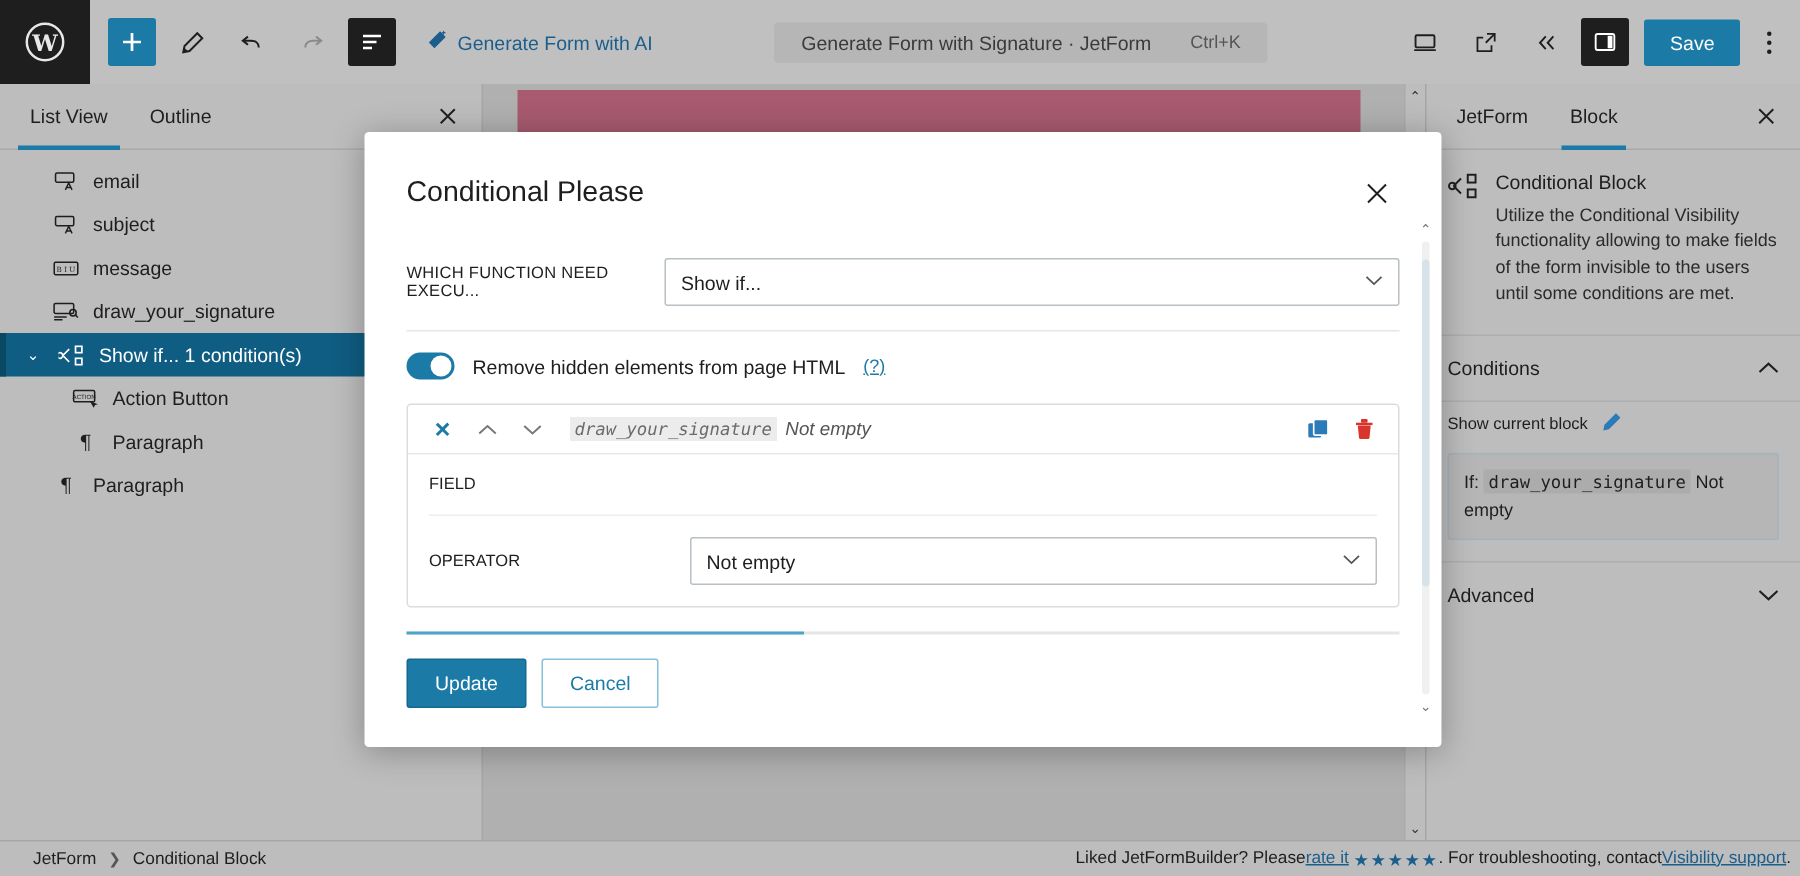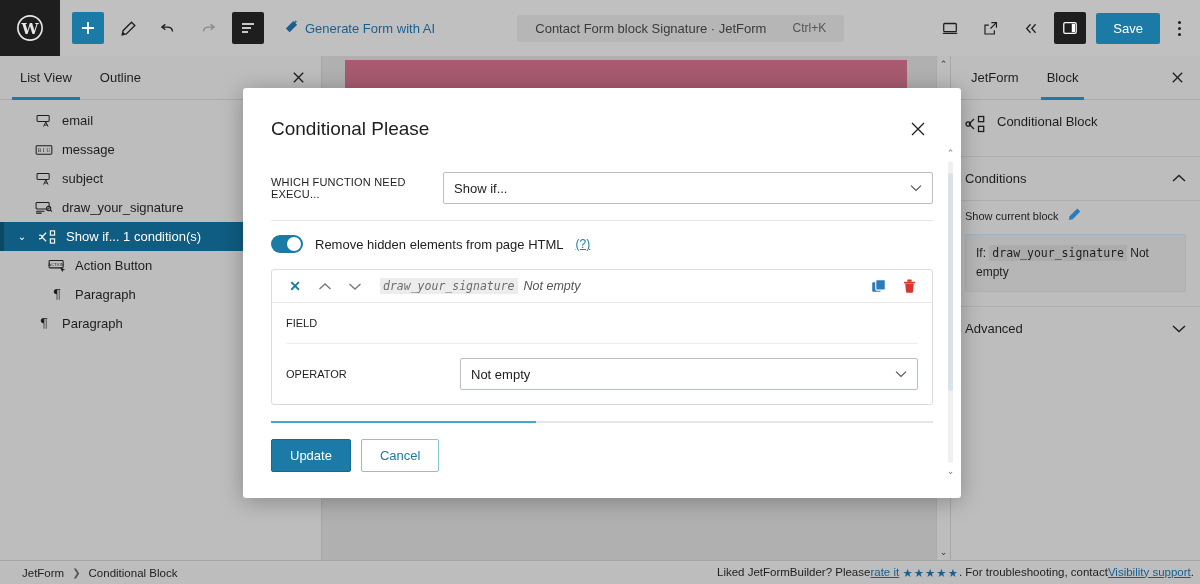--- a/index.html
+++ b/index.html
@@ -301,21 +301,21 @@
       <span>
         <svg width="15" height="15" viewBox="0 0 16 16">
             <path d="M10 2l4 4-8 8-4-4z" fill="#1b5e8c"></path>
             <path d="M12.5 1.2l.5 1.3 1.3.5-1.3.5-.5 1.3-.5-1.3-1.3-.5 1.3-.5z" fill="#1b5e8c"></path>
           </svg>
       </span>
       <span>Generate Form with AI</span>
     </div>
 
     <div class="title-pill">
-      <span>Contact Form block Signature · JetForm</span>
+      <span>Generate Form with Signature · JetForm</span>
       <span class="kbd">Ctrl+K</span>
     </div>
 
     <div class="tb-right">
       <div class="tb-btn">
         <svg width="18" height="18" viewBox="0 0 20 20">
             <rect x="3" y="5" width="14" height="9" rx="1" fill="none" stroke="#1e1e1e" stroke-width="1.4"></rect>
             <path d="M2 16h16" stroke="#1e1e1e" stroke-width="1.4"></path>
           </svg>
       </div>
@@ -364,37 +364,37 @@
               <rect x="1" y="1.5" width="13" height="6.5" rx="1" fill="none" stroke="#1e1e1e" stroke-width="1.1"></rect>
               <path d="M8 13.5l2.4-5 2.4 5M8.9 11.8h3" stroke="#1e1e1e" stroke-width="1" fill="none"></path>
             </svg>
         </span>
         <span class="lv-label">email</span>
       </div>
 
       <div class="lv-row">
         <span class="caret"></span>
         <span class="lv-ico">
+          <svg width="17" height="14" viewBox="0 0 18 15">
+              <rect x="1" y="1.5" width="13" height="6.5" rx="1" fill="none" stroke="#1e1e1e" stroke-width="1.1"></rect>
+              <path d="M8 13.5l2.4-5 2.4 5M8.9 11.8h3" stroke="#1e1e1e" stroke-width="1" fill="none"></path>
+            </svg>
+        </span>
+        <span class="lv-label">subject</span>
+      </div>
+
+      <div class="lv-row">
+        <span class="caret"></span>
+        <span class="lv-ico">
           <svg width="18" height="12" viewBox="0 0 19 13">
               <rect x="1" y="2" width="17" height="9" rx="1" fill="none" stroke="#1e1e1e" stroke-width="1.1"></rect>
               <text x="9.5" y="9" font-size="5.2" fill="#1e1e1e" text-anchor="middle" font-family="DejaVu Serif, serif">B I U</text>
             </svg>
         </span>
         <span class="lv-label">message</span>
-      </div>
-
-      <div class="lv-row">
-        <span class="caret"></span>
-        <span class="lv-ico">
-          <svg width="17" height="14" viewBox="0 0 18 15">
-              <rect x="1" y="1.5" width="13" height="6.5" rx="1" fill="none" stroke="#1e1e1e" stroke-width="1.1"></rect>
-              <path d="M8 13.5l2.4-5 2.4 5M8.9 11.8h3" stroke="#1e1e1e" stroke-width="1" fill="none"></path>
-            </svg>
-        </span>
-        <span class="lv-label">subject</span>
       </div>
 
       <div class="lv-row">
         <span class="caret"></span>
         <span class="lv-ico">
           <svg width="18" height="14" viewBox="0 0 19 15">
               <rect x="1" y="1.5" width="14" height="7" rx="1" fill="none" stroke="#1e1e1e" stroke-width="1.1"></rect>
               <path d="M1 11h9M1 13h6" stroke="#1e1e1e" stroke-width="1.1"></path>
               <circle cx="14.5" cy="8" r="2.3" fill="none" stroke="#1e1e1e" stroke-width="1.1"></circle>
               <path d="M16.2 9.6l1.8 1.8" stroke="#1e1e1e" stroke-width="1.1"></path>
@@ -470,20 +470,21 @@
       <span>
         <svg width="22" height="20" viewBox="0 0 22 20">
             <path d="M4 10L9 5M4 10L9 15" fill="none" stroke="#1e1e1e" stroke-width="1.3"></path>
             <circle cx="3.2" cy="10" r="2.2" fill="none" stroke="#1e1e1e" stroke-width="1.3"></circle>
             <rect x="13.5" y="2.5" width="5.2" height="5.2" fill="none" stroke="#1e1e1e" stroke-width="1.3"></rect>
             <rect x="13.5" y="12.3" width="5.2" height="5.2" fill="none" stroke="#1e1e1e" stroke-width="1.3"></rect>
           </svg>
       </span>
       <div class="rp-bi-text">
         <div class="rp-bi-title">Conditional Block</div>
+        <div class="rp-bi-desc">Utilize the Conditional Visibility functionality allowing to make fields of the form invisible to the users until some conditions are met.</div>
       </div>
     </div>
 
     <div class="rp-section">
       <span>Conditions</span>
       <span>
         <svg width="14" height="9" viewBox="0 0 14 9">
             <path d="M1 7l6-5.5L13 7" fill="none" stroke="#1e1e1e" stroke-width="1.4"></path>
           </svg>
       </span>

